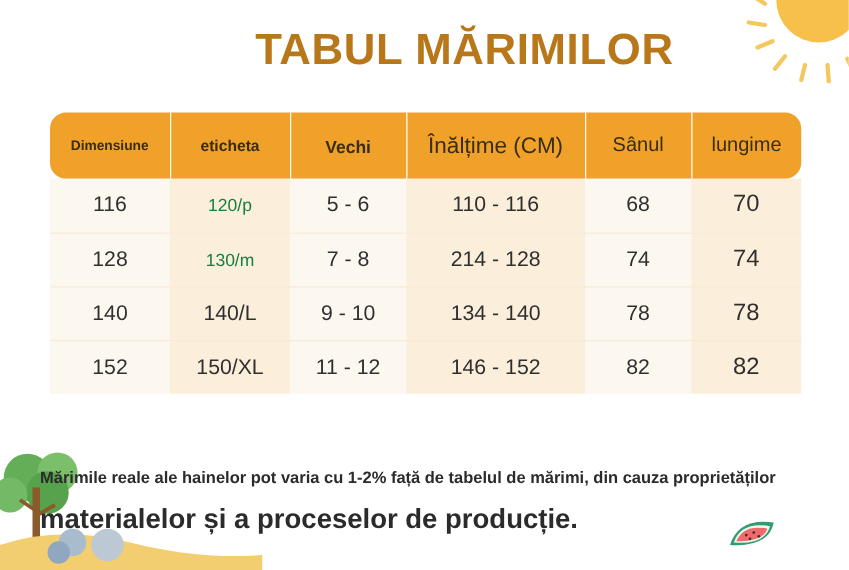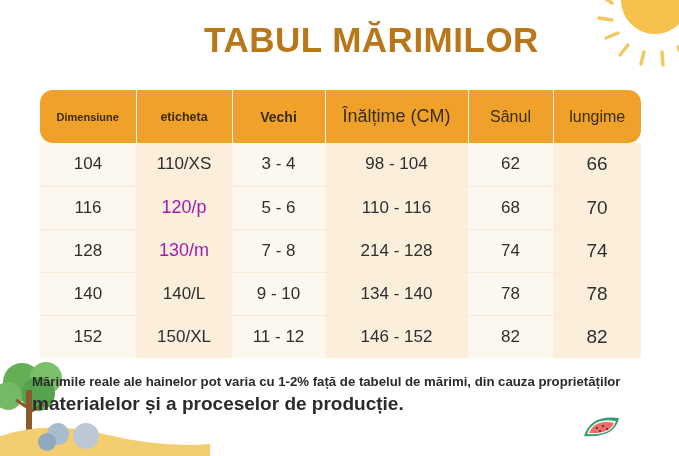--- a/index.html
+++ b/index.html
@@ -91,43 +91,43 @@
     font-size: 17px;
     border-bottom: 1px solid #f7ead6;
   }
   tbody tr:last-child td { border-bottom: none; }
 
   
   tbody td.col-odd  { background: #fdf8ef; }
   tbody td.col-even { background: #fbeedb; }
 
   
-  td.c-eticheta.small { font-size: 18px; color: #a21caf; }
+  td.c-eticheta.small { font-size: 14px; color: #15803d; }
   td.c-lungime { font-size: 19px; padding-bottom: 9px; }
   td.c-inaltime { font-size: 17px; }
   td.c-sanul { font-size: 17px; }
 
   
   #footnote {
     position: absolute;
     left: 32px;
     top: 372px;
     width: 615px;
     color: #2b2b2b;
     font-weight: bold;
   }
   #footnote-line1 {
     font-size: 13.2px;
     line-height: 19px;
     white-space: nowrap;
   }
   #footnote-line2 {
-    font-size: 19px;
+    font-size: 22px;
     line-height: 23px;
-    margin-top: 1px;
+    margin-top: 12px;
   }
 </style>
 </head>
 <body>
 
 <svg class="deco" id="sun-deco" viewBox="0 0 130 120">
   <circle cx="92" cy="30" r="34" fill="#f7c04a"></circle>
   <g stroke="#f2c85f" stroke-width="3.4" stroke-linecap="round">
     <line x1="48" y1="8" x2="57" y2="18"></line>
     <line x1="38" y1="26" x2="49" y2="33"></line>
@@ -185,28 +185,20 @@
         <th class="th-dimensiune">Dimensiune</th>
         <th class="th-eticheta">eticheta</th>
         <th class="th-vechi">Vechi</th>
         <th class="th-inaltime">Înălțime (CM)</th>
         <th class="th-sanul">Sânul</th>
         <th class="th-lungime">lungime</th>
       </tr>
     </thead>
     <tbody>
       <tr>
-        <td class="col-odd  c-dimensiune">104</td>
-        <td class="col-even c-eticheta">110/XS</td>
-        <td class="col-odd  c-vechi">3 - 4</td>
-        <td class="col-even c-inaltime">98 - 104</td>
-        <td class="col-odd  c-sanul">62</td>
-        <td class="col-even c-lungime">66</td>
-      </tr>
-      <tr>
         <td class="col-odd  c-dimensiune">116</td>
         <td class="col-even c-eticheta small">120/p</td>
         <td class="col-odd  c-vechi">5 - 6</td>
         <td class="col-even c-inaltime">110 - 116</td>
         <td class="col-odd  c-sanul">68</td>
         <td class="col-even c-lungime">70</td>
       </tr>
       <tr>
         <td class="col-odd  c-dimensiune">128</td>
         <td class="col-even c-eticheta small">130/m</td>

